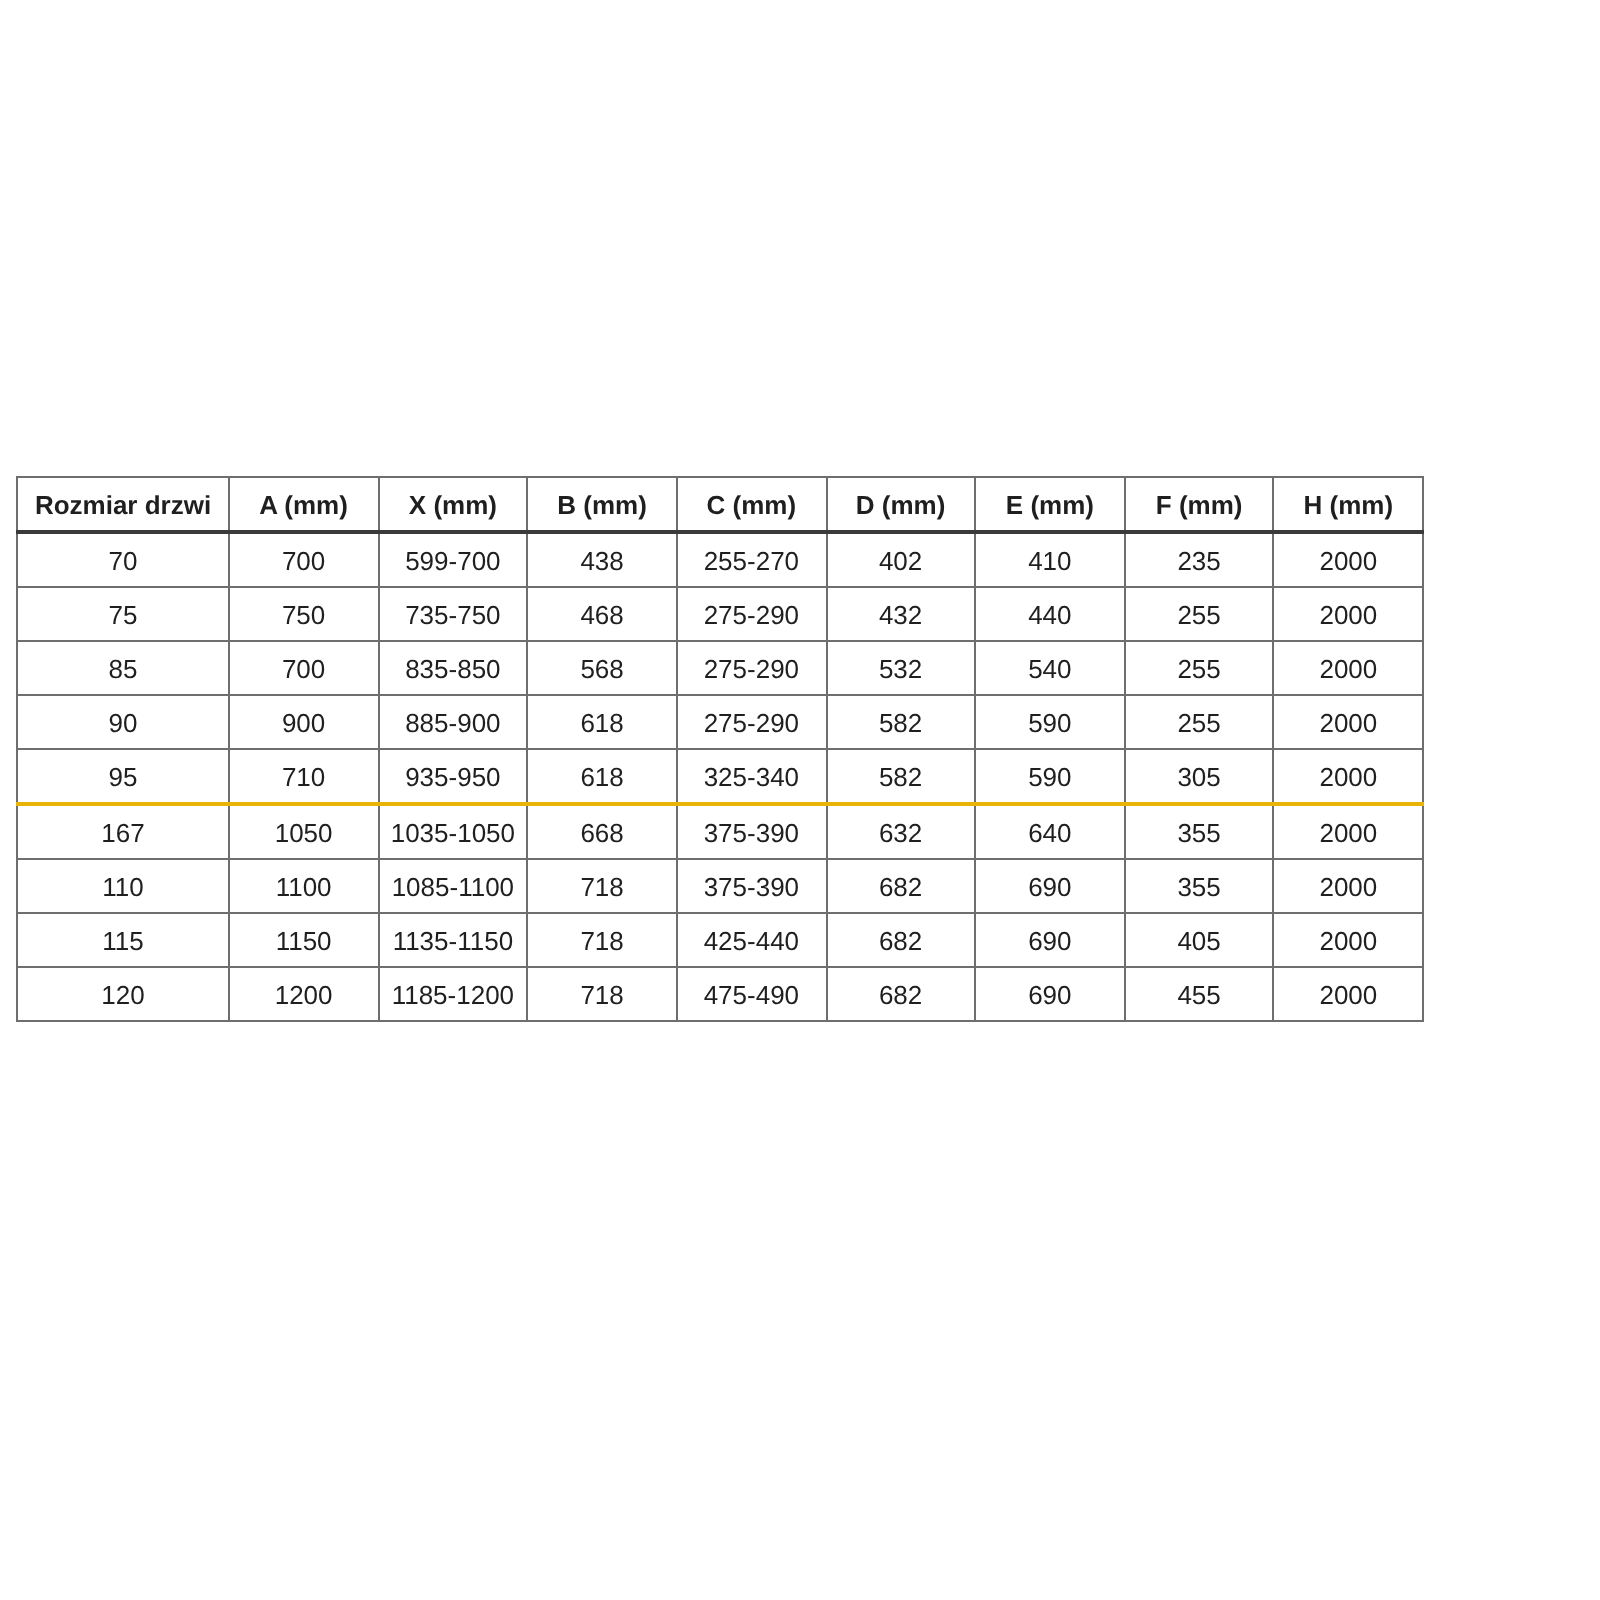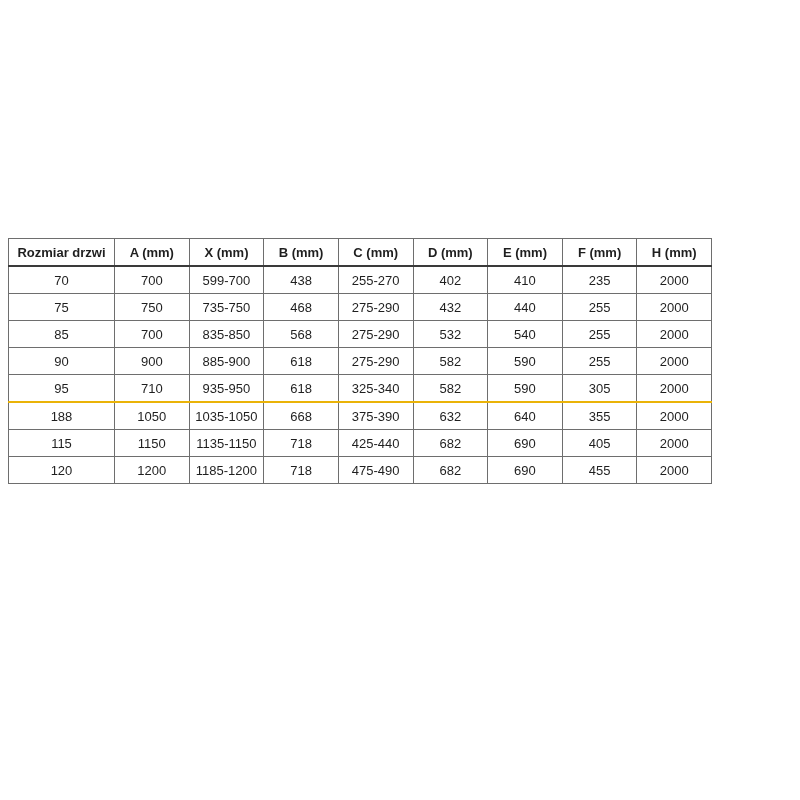--- a/index.html
+++ b/index.html
@@ -125,27 +125,38 @@
           <td>710</td>
           <td>935-950</td>
           <td>618</td>
           <td>325-340</td>
           <td>582</td>
           <td>590</td>
           <td>305</td>
           <td>2000</td>
         </tr>
         <tr>
-          <td>188</td>
+          <td>167</td>
           <td>1050</td>
           <td>1035-1050</td>
           <td>668</td>
           <td>375-390</td>
           <td>632</td>
           <td>640</td>
+          <td>355</td>
+          <td>2000</td>
+        </tr>
+        <tr>
+          <td>110</td>
+          <td>1100</td>
+          <td>1085-1100</td>
+          <td>718</td>
+          <td>375-390</td>
+          <td>682</td>
+          <td>690</td>
           <td>355</td>
           <td>2000</td>
         </tr>
         <tr>
           <td>115</td>
           <td>1150</td>
           <td>1135-1150</td>
           <td>718</td>
           <td>425-440</td>
           <td>682</td>

